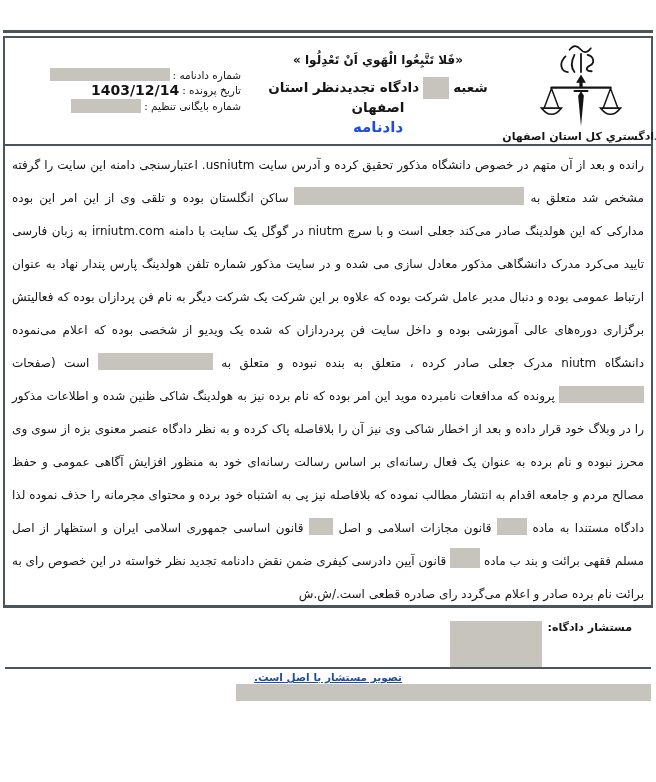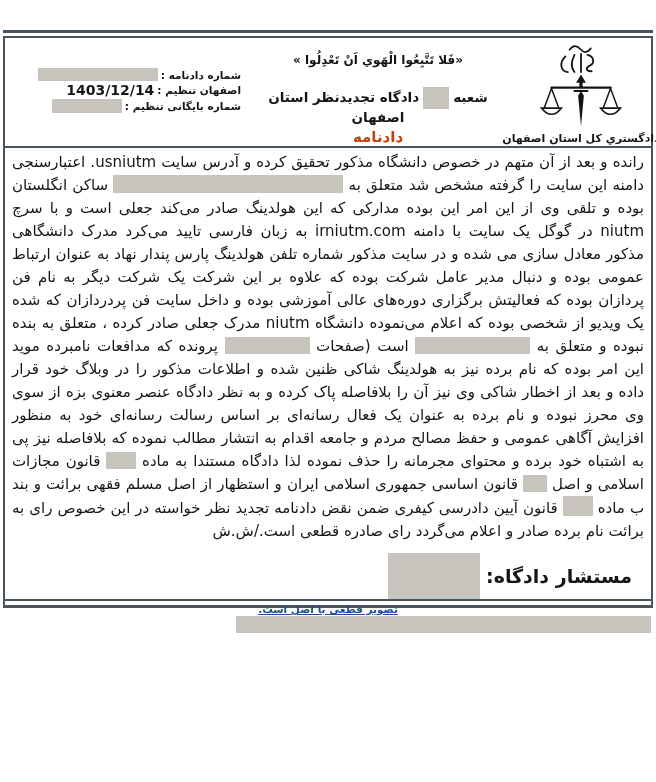--- a/index.html
+++ b/index.html
@@ -10,36 +10,36 @@
   .frame{margin-top:3px;border:2px solid #4a545e;border-bottom-width:3px;height:572px;
          box-sizing:border-box;display:flex;flex-direction:column;background:#fff;}
   
   .hdr{display:flex;flex-direction:row;border-bottom:2px solid #4a545e;height:114px;
        box-sizing:border-box;padding:2px 4px 0 4px;}
   .hdr-emblem{width:132px;display:flex;flex-direction:column;align-items:center;}
   .emblem-svg{margin-top:2px;}
   .org-label{margin-top:auto;font-size:11px;font-weight:bold;padding-bottom:1px;white-space:nowrap;}
   .hdr-center{flex:1;text-align:center;}
   .verse{margin-top:13px;font-size:12px;font-weight:bold;}
-  .branch-line{margin-top:20px;font-size:13.5px;font-weight:bold;}
+  .branch-line{margin-top:10px;font-size:13.5px;font-weight:bold;}
   .branch-box{display:inline-block;width:26px;height:22px;background:#c6c4bd;vertical-align:middle;margin:0 4px;}
-  .doc-type{margin-top:3px;font-size:15px;font-weight:bold;color:#c2410c;}
+  .doc-type{margin-top:3px;font-size:15px;font-weight:bold;color:#1d4ed8;}
   .hdr-fields{width:232px;padding-top:28px;box-sizing:border-box;}
   .frow{display:flex;align-items:center;gap:3px;margin-bottom:1px;min-height:13px;}
-  .flabel{font-size:10.5px;font-weight:bold;white-space:nowrap;}
+  .flabel{font-size:10.5px;font-weight:normal;white-space:nowrap;}
   .fval{font-size:14px;font-weight:bold;direction:ltr;unicode-bidi:embed;}
   
   .redact{display:inline-block;background:#c6c4bd;}
   .redact.inline{vertical-align:-3px;}
   
   .body-wrap{padding:3px 7px 0 7px;}
-  .body-par{margin:0;font-size:15px;line-height:23px;text-align:justify;min-height:348px;}
+  .body-par{margin:0;font-size:12px;line-height:33px;text-align:justify;min-height:348px;}
   
   .sig-row{display:flex;align-items:center;gap:26px;padding:4px 12px 0 0;margin-top:6px;}
-  .sig-group{display:flex;align-items:center;gap:6px;font-size:19px;font-weight:bold;white-space:nowrap;}
+  .sig-group{display:flex;align-items:flex-start;gap:6px;font-size:11px;font-weight:bold;white-space:nowrap;}
   .sig-box-judge{width:185px;height:38px;background:#c6c4bd;}
   .sig-box-counselor{width:92px;height:46px;background:#c6c4bd;}
   .issuer-note{text-align:right;padding-left:0;padding-right:34px;margin-top:-2px;
                font-size:9.5px;color:#8e98a2;}
   
   .footer{margin-top:auto;border-top:2px solid #4a545e;padding-top:2px;}
   .copy-note{text-align:center;font-size:10.5px;font-weight:bold;color:#1d4f9e;text-decoration:underline;}
   .footer-bar{width:415px;height:17px;background:#c6c4bd;margin:1px auto 3px auto;}
 </style>
 </head>
@@ -83,21 +83,21 @@
           </div>
           <div class="doc-type">دادنامه</div>
         </div>
 
         <div class="hdr-fields">
             <div class="frow">
               <span class="flabel">شماره دادنامه :</span>
               <span class="redact" style="width: 120px; height: 13px;"></span>
             </div>
             <div class="frow">
-              <span class="flabel">اصفهان تنظیم :</span>
+              <span class="flabel">تاریخ پرونده :</span>
               <span class="fval">1403/12/14</span>
             </div>
             <div class="frow">
               <span class="flabel">شماره بایگانی تنظیم :</span>
               <span class="redact" style="width: 70px; height: 14px;"></span>
             </div>
           </div>
       </div>
 
       <div class="body-wrap">
@@ -106,19 +106,19 @@
         <div class="sig-row">
           <div class="sig-group">
             <span>مستشار دادگاه:</span>
             <span class="sig-box-counselor redact"></span>
           </div>
         </div>
 
       </div>
 
       <div class="footer">
-        <div class="copy-note">تصویر قطعی با اصل است.</div>
+        <div class="copy-note">تصویر مستشار با اصل است.</div>
         <div class="footer-bar redact"></div>
       </div>
 
     </div>
   </div>
 </div>
 
 </body></html>

